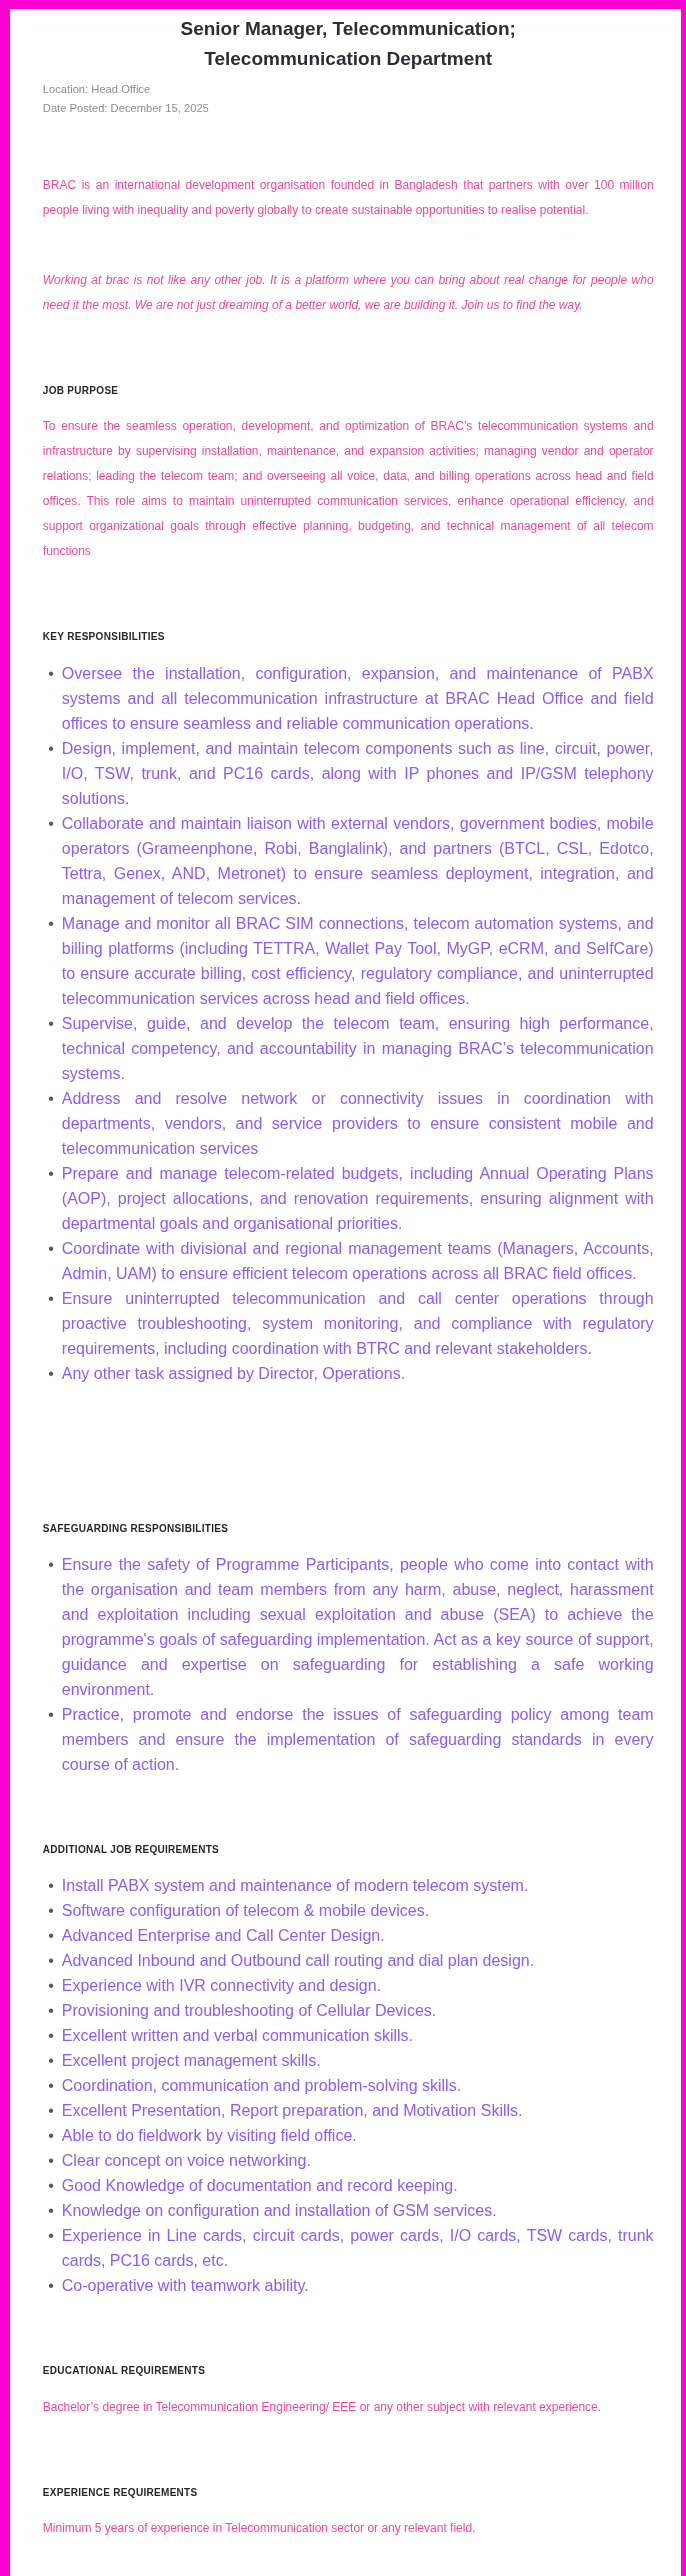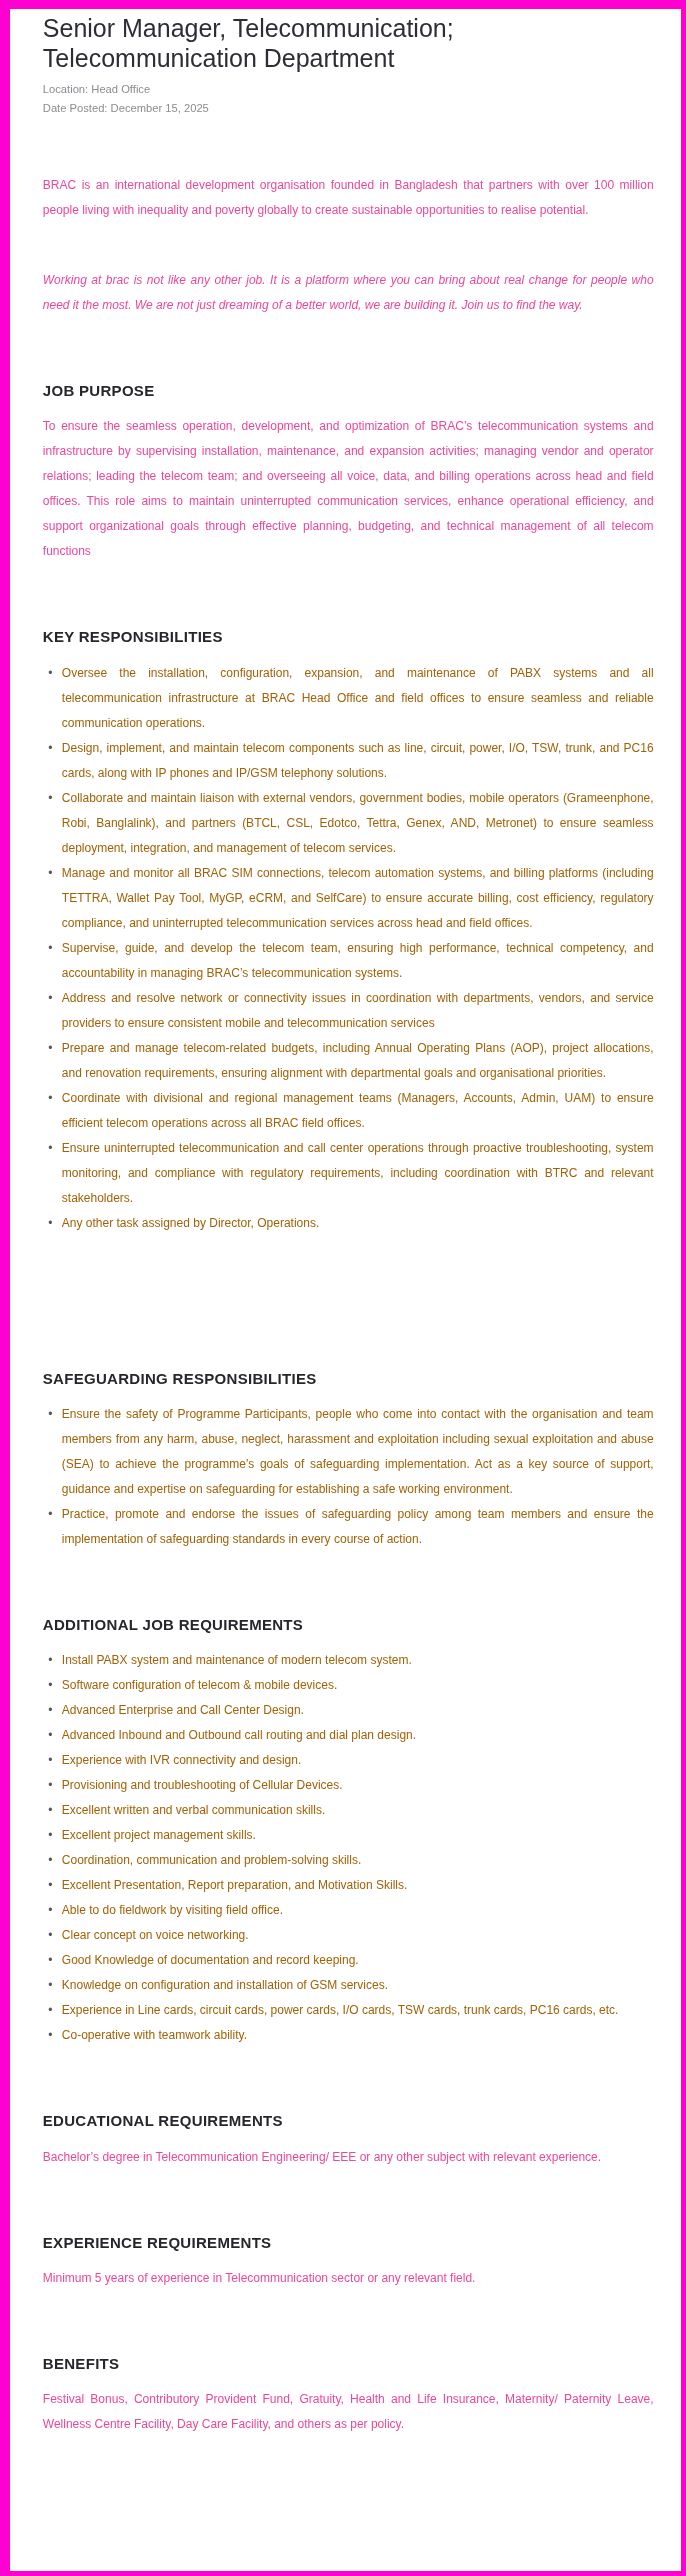--- a/index.html
+++ b/index.html
@@ -9,25 +9,26 @@
     font-family: "Liberation Sans", "DejaVu Sans", sans-serif;
   }
   .page {
     background: #ffffff;
     margin: 9px 5.4px 5.4px 9.8px;
     min-height: 2562px;
     box-sizing: border-box;
     padding: 5.4px 27px 21.5px 33px;
   }
   .job-title {
-    font-size: 25px;
+    font-size: 19px;
     line-height: 29.5px;
-    font-weight: 400;
+    font-weight: 700;
     color: #2d2d36;
     margin: 0;
+    text-align: center;
   }
   .meta-block {
     margin-top: 6.3px;
   }
   .meta-line {
     font-size: 11.2px;
     line-height: 19.7px;
     color: #8c8c92;
   }
   .intro {
@@ -37,38 +38,38 @@
     font-size: 12px;
     line-height: 25px;
     color: #ec4899;
     text-align: justify;
     margin: 0;
   }
   .para + .para { margin-top: 45px; font-style: italic; }
   .section { margin-top: 64px; }
   .section.gap-before { margin-top: 134px; }
   .section-heading {
-    font-size: 15px;
+    font-size: 10px;
     line-height: 18px;
     font-weight: 700;
     letter-spacing: 0.3px;
     color: #26262c;
     margin: 0 0 14.3px 0;
   }
   ul.bullet-list {
     margin: 0;
     padding: 0;
     list-style: none;
   }
   ul.bullet-list li {
     position: relative;
     padding-left: 19px;
-    font-size: 12px;
+    font-size: 16px;
     line-height: 25px;
-    color: #a16207;
+    color: #8b5cf6;
     text-align: justify;
   }
   ul.bullet-list li::before {
     content: "\2022";
     position: absolute;
     left: 5.4px;
     top: 0;
     color: #55575c;
   }
 </style>

